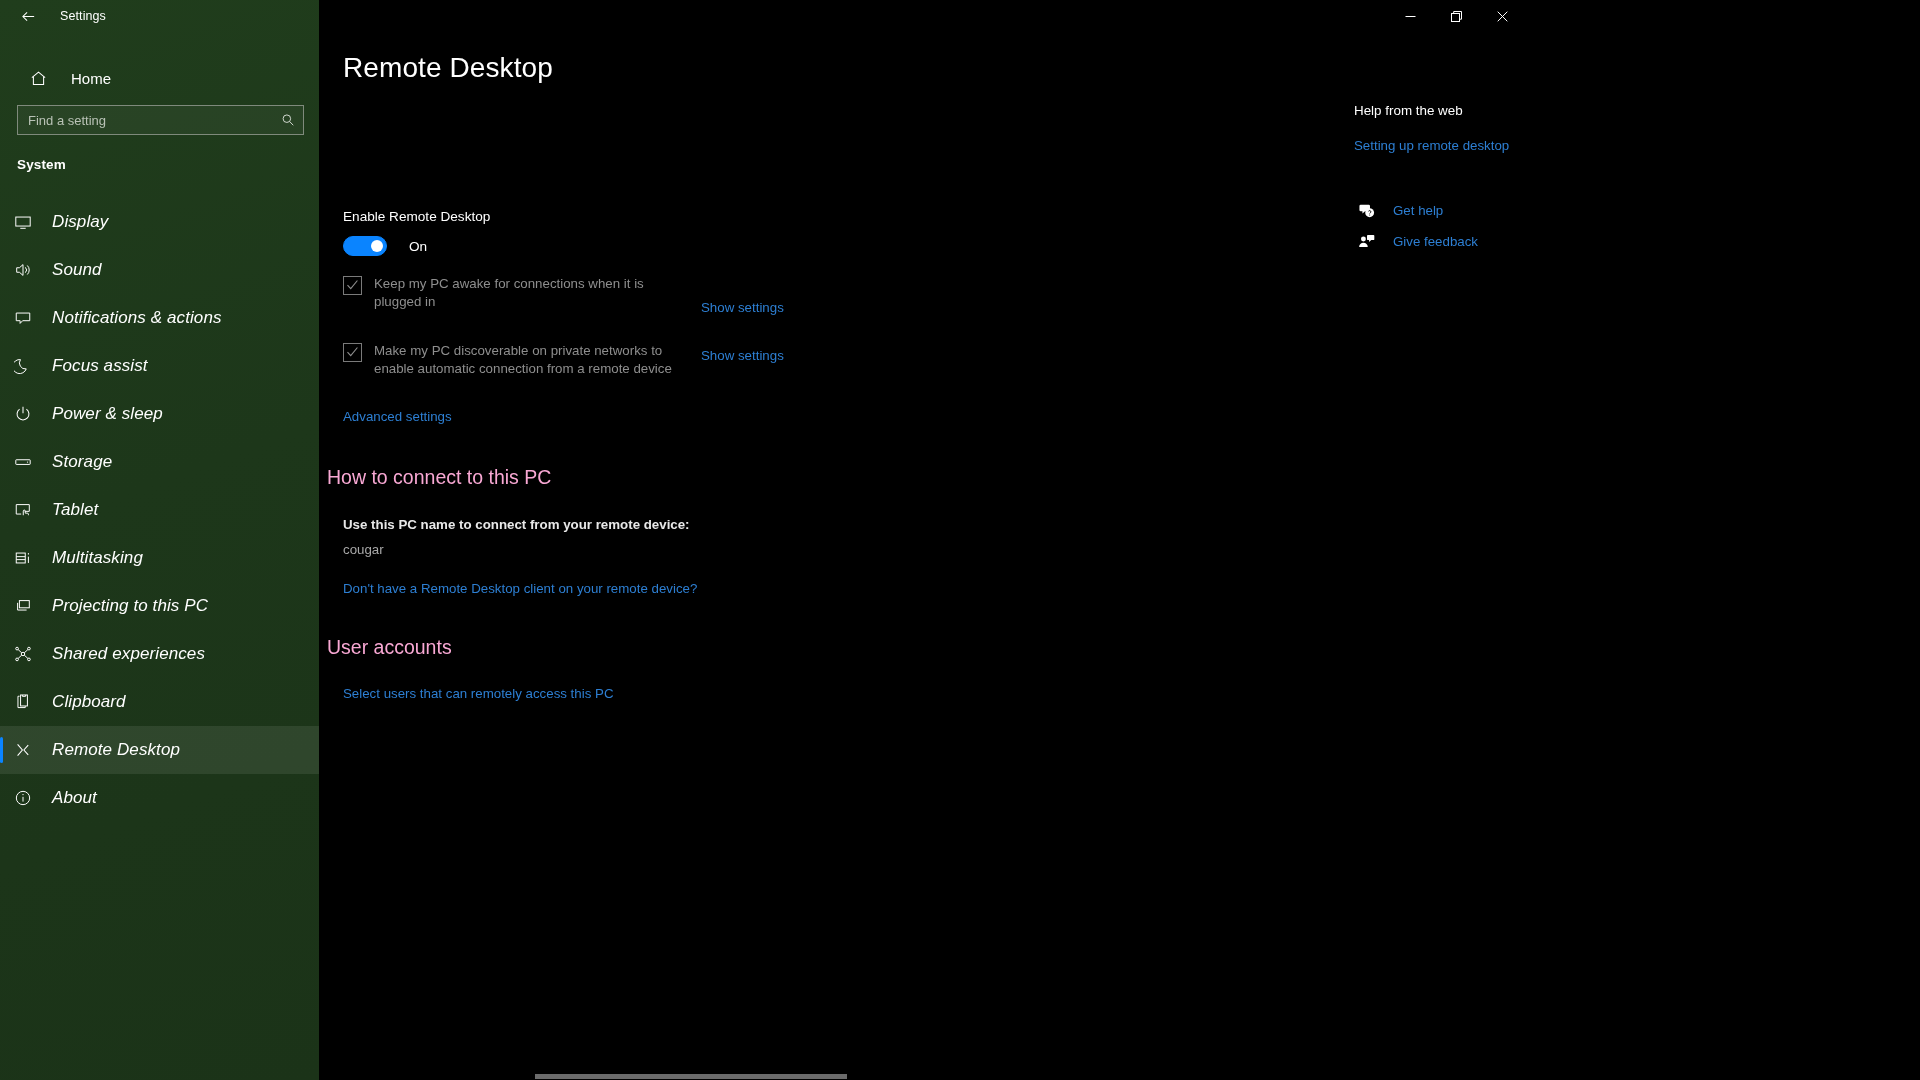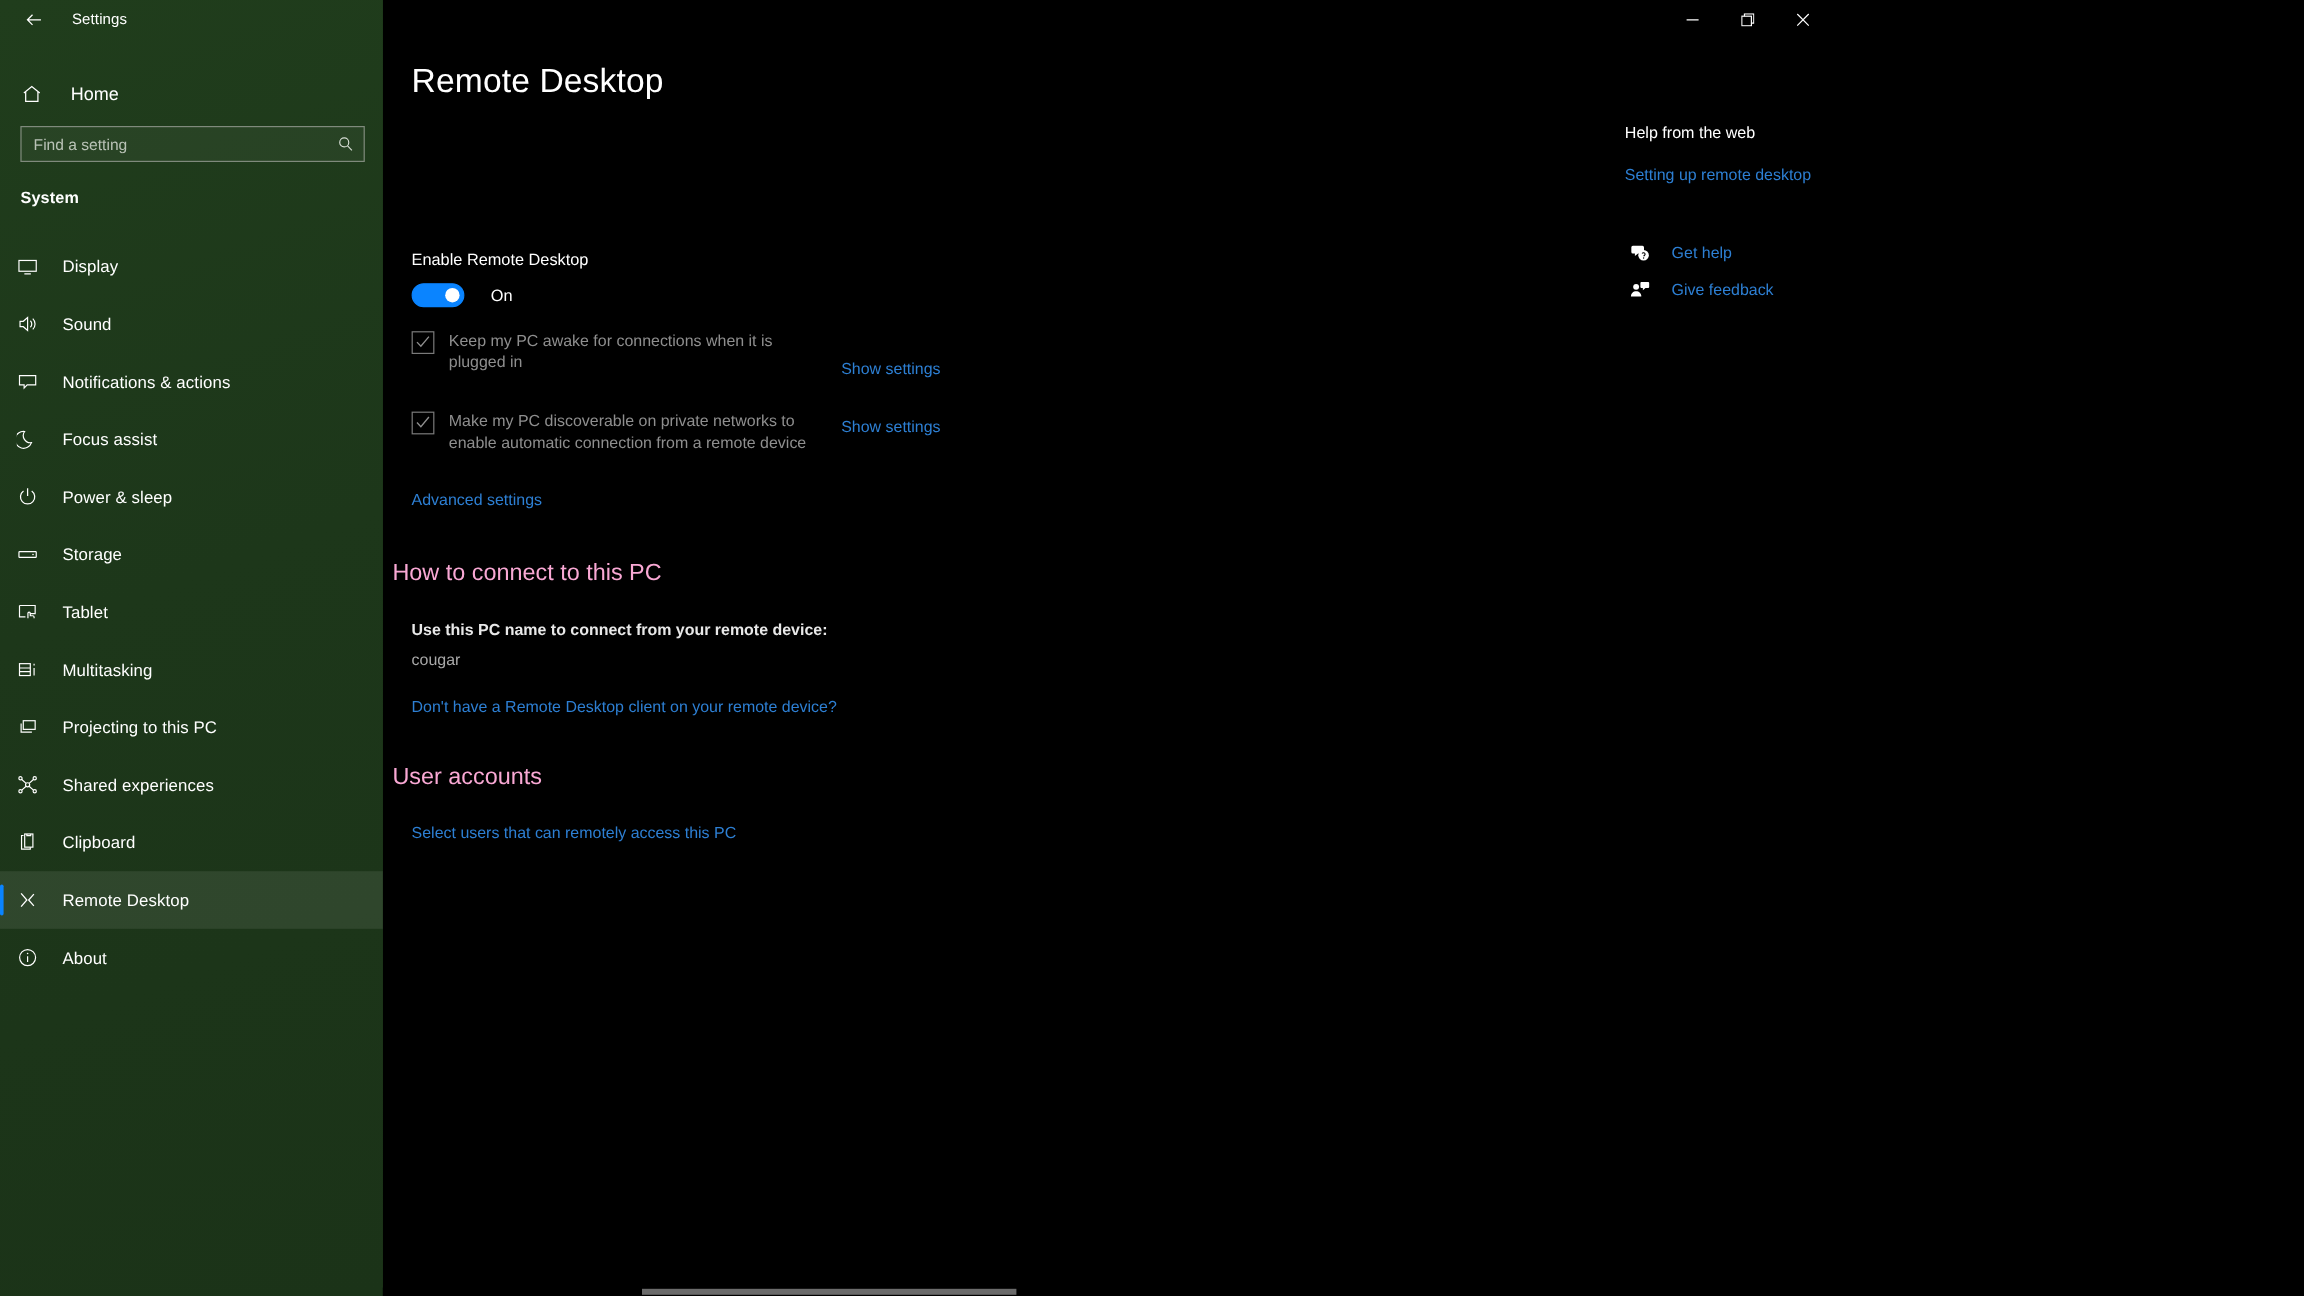--- a/index.html
+++ b/index.html
@@ -38,21 +38,21 @@
   .wc svg { display:block; }
 
   
   .nav {
     position:absolute; left:0; top:0; width:319px; height:1080px;
     background:#1e3a1a;
     background-image:linear-gradient(160deg,#203d1c 0%, #1d371a 45%, #1b3318 100%);
     z-index:20;
   }
   .nav-home {
-    position:absolute; left:4px; top:58px; width:319px; height:40px;
+    position:absolute; left:16px; top:58px; width:319px; height:40px;
     display:flex; align-items:center; padding-left:14px;
   }
   .nav-home .ico { width:32px; display:flex; align-items:center; color:#fff; }
   .nav-home .lbl { font-size:15px; color:#ffffff; margin-left:9px; }
 
   .searchbox {
     position:absolute; left:17px; top:105px; width:287px; height:30px;
     background:rgba(255,255,255,.045);
     border:1px solid #7f8a7c;
     display:flex; align-items:center;
@@ -78,21 +78,21 @@
   .navitem.active { background:rgba(255,255,255,.085); }
   .navitem .sel {
     position:absolute; left:0; top:11px; width:3px; height:26px;
     background:#0a84ff; border-radius:2px; display:none;
   }
   .navitem.active .sel { display:block; }
   .navitem .ico {
     width:30px; min-width:30px; display:flex; align-items:center; justify-content:flex-start;
     color:#ffffff;
   }
-  .navitem .lbl { font-size:14px; color:#ffffff; margin-left:8px; white-space:nowrap; letter-spacing:.1px; }
+  .navitem .lbl { font-size:17px; color:#ffffff; margin-left:8px; white-space:nowrap; letter-spacing:.1px;font-style:italic; }
 
   
   .main {
     position:absolute; left:319px; top:0; width:1601px; height:1080px;
     background:#000000; overflow:hidden;
   }
   .page-title {
     position:absolute; left:24px; top:52px;
     font-size:28px; font-weight:400; color:#ffffff; letter-spacing:.1px;
   }

